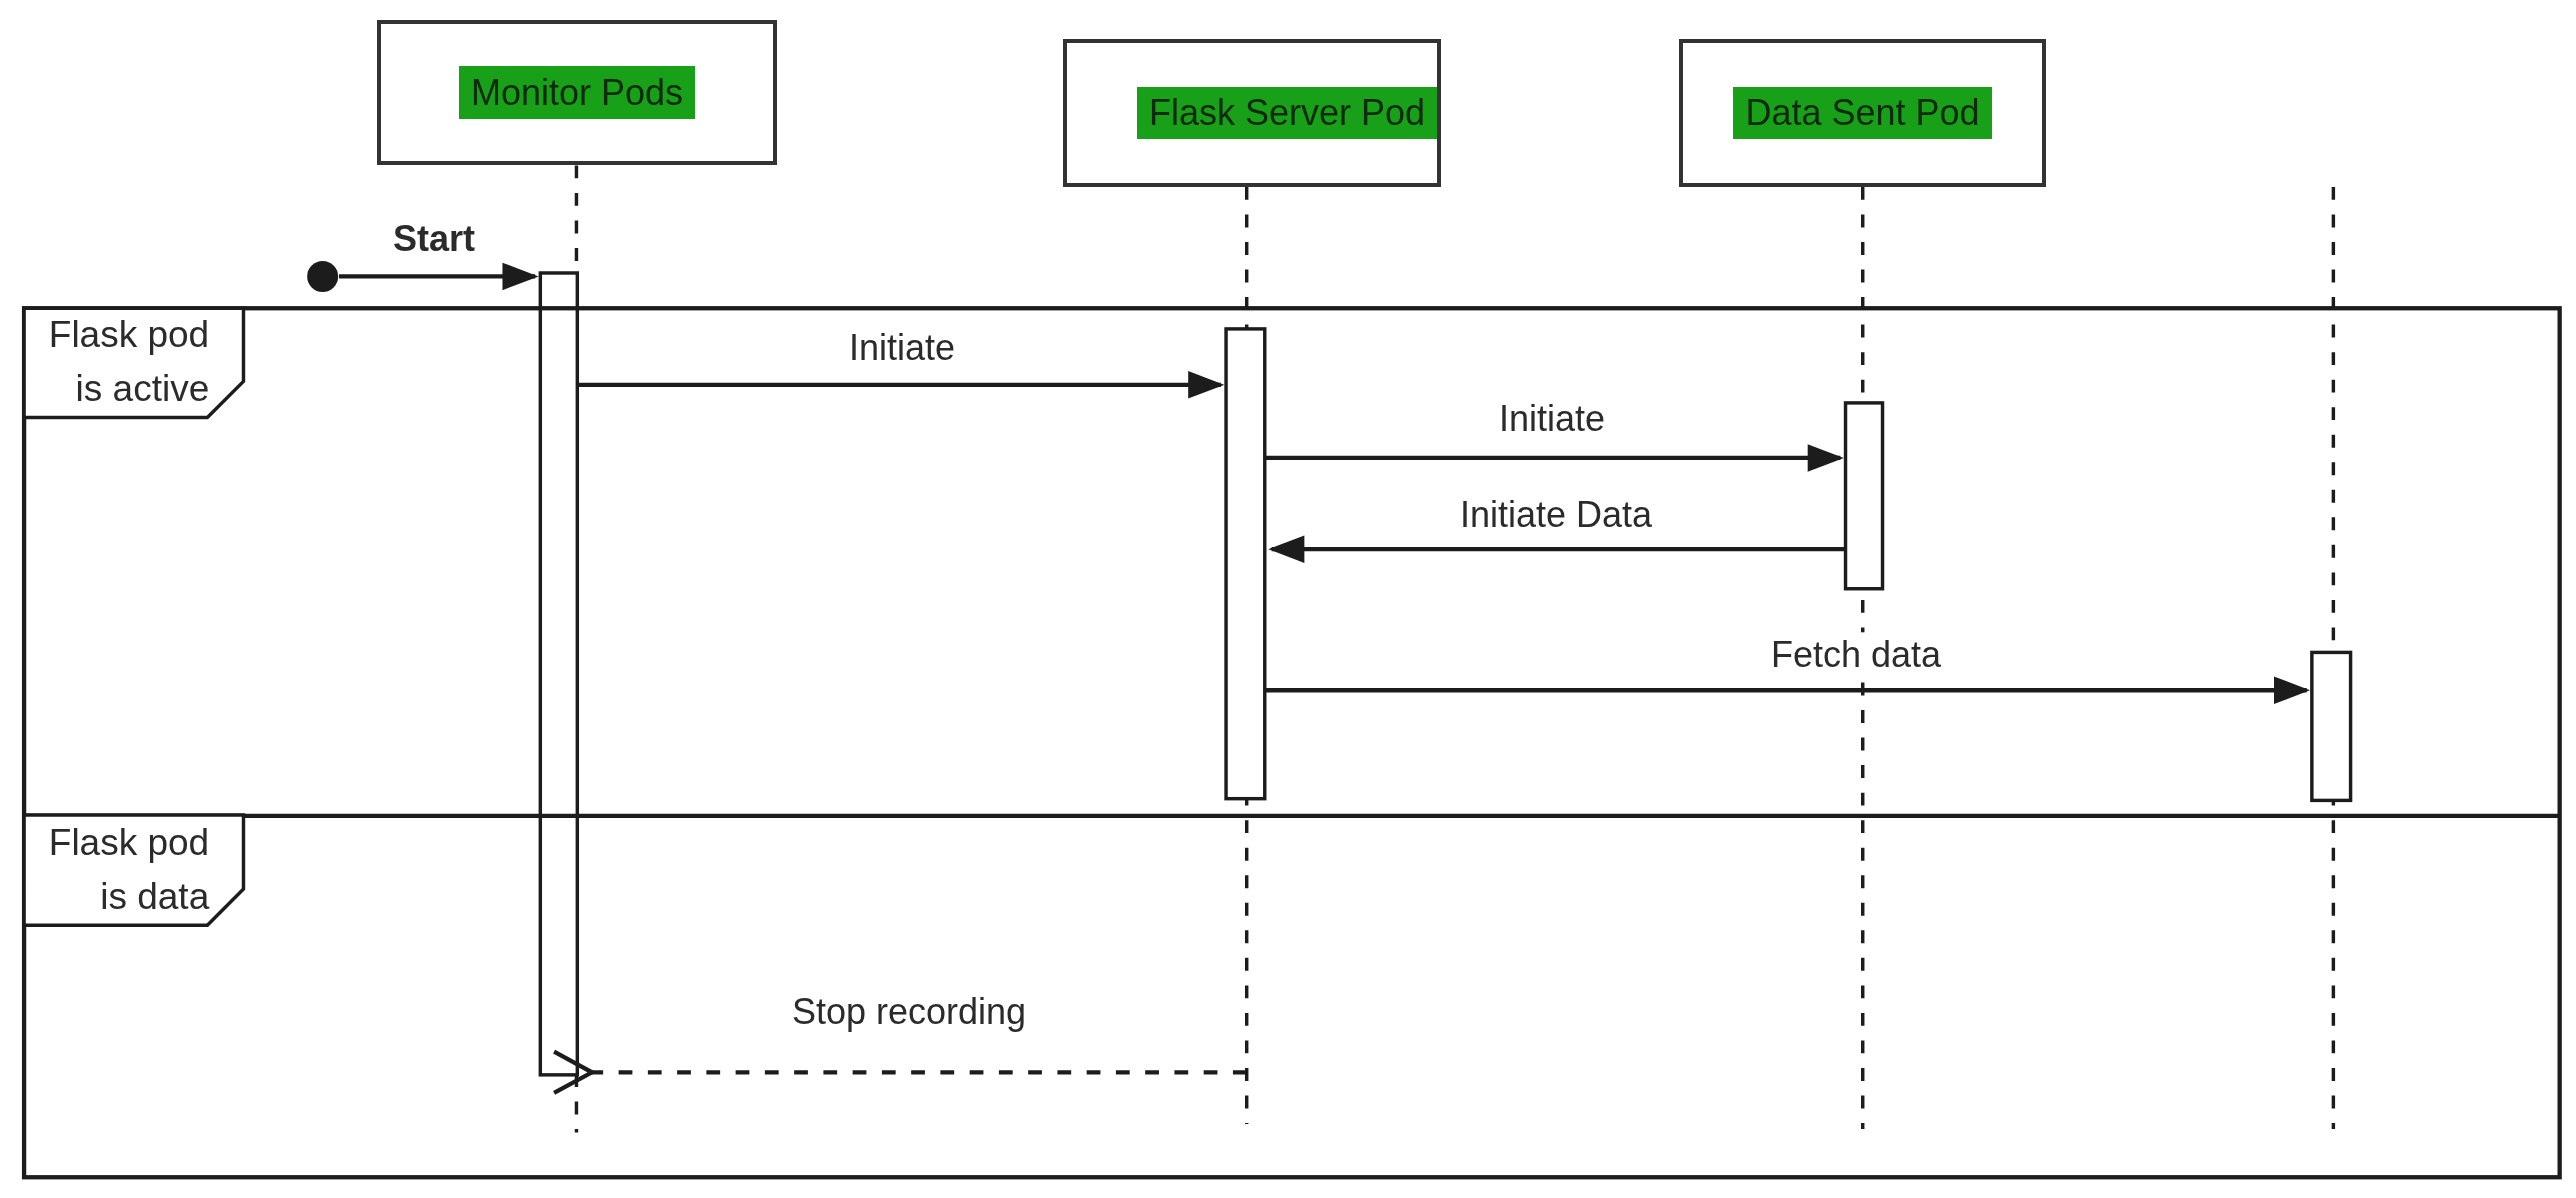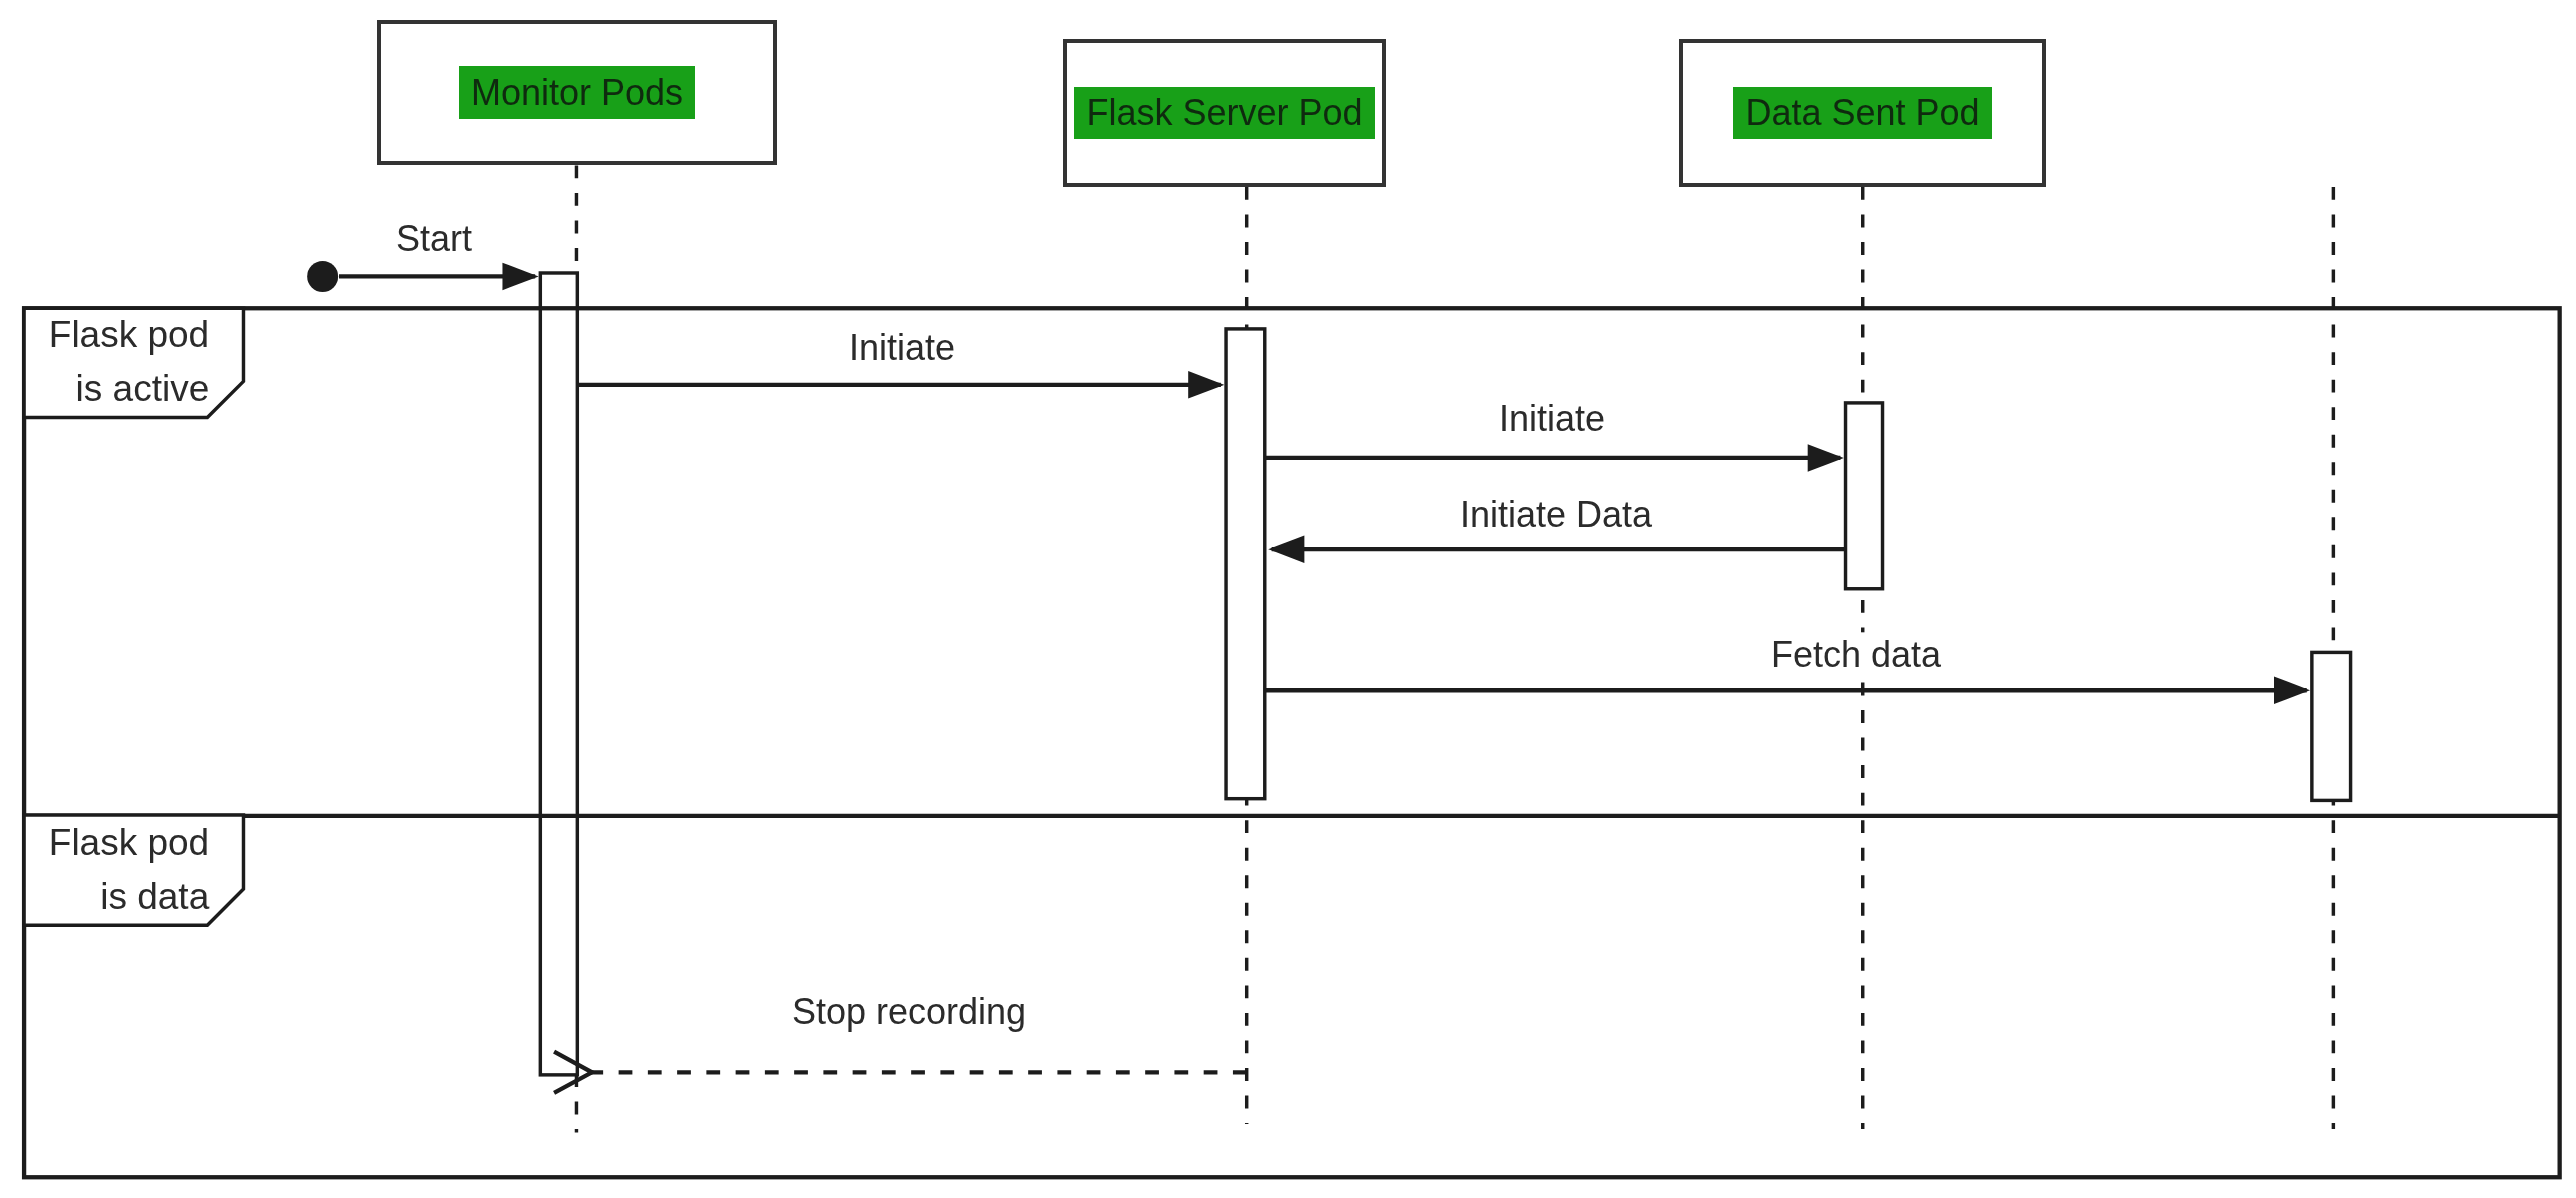--- a/index.html
+++ b/index.html
@@ -94,37 +94,37 @@
     <line class="msg" x1="671" y1="447" x2="1419" y2="447" marker-end="url(#arrSolid)"></line>
     <line class="msg" x1="1470" y1="532" x2="2139" y2="532" marker-end="url(#arrSolid)"></line>
     <line class="msg" x1="2145" y1="638" x2="1478" y2="638" marker-end="url(#arrSolid)"></line>
     <line class="msg" x1="1470" y1="802" x2="2681" y2="802" marker-end="url(#arrSolid)"></line>
     <line class="msg msg-dash" x1="1449" y1="1246" x2="686" y2="1246" marker-end="url(#arrOpen)"></line>
   </svg>
 
   <div class="actor-box" style="left:377px;top:20px;width:400px;height:145px;">
     <span class="actor-label">Monitor Pods</span>
   </div>
-  <div class="actor-box" style="left:1063px;top:39px;width:323px;height:148px;">
+  <div class="actor-box" style="left:1063px;top:39px;width:378px;height:148px;justify-content:flex-end;">
     <span class="actor-label">Flask Server Pod</span>
   </div>
   <div class="actor-box" style="left:1679px;top:39px;width:367px;height:148px;text-align:center;">
     <span class="actor-label">Data Sent Pod</span>
   </div>
 
   <div class="section-label" style="left:129px;top:362px;">
     <span>Flask pod</span>
     <span>is active</span>
   </div>
   <div class="section-label" style="left:129px;top:870px;">
     <span>Flask pod</span>
     <span>is data</span>
   </div>
 
-  <div class="msg-label" style="left:434px;top:239px;">Start</div>
+  <div class="msg-label" style="left:434px;top:239px;font-weight:bold;">Start</div>
   <div class="msg-label" style="left:902px;top:348px;">Initiate</div>
   <div class="msg-label" style="left:1552px;top:419px;">Initiate</div>
   <div class="msg-label" style="left:1556px;top:515px;">Initiate Data</div>
   <div class="msg-label" style="left:1856px;top:655px;">Fetch data</div>
   <div class="msg-label" style="left:909px;top:1012px;">Stop recording</div>
 
 </div>
 
 
 </body></html>

